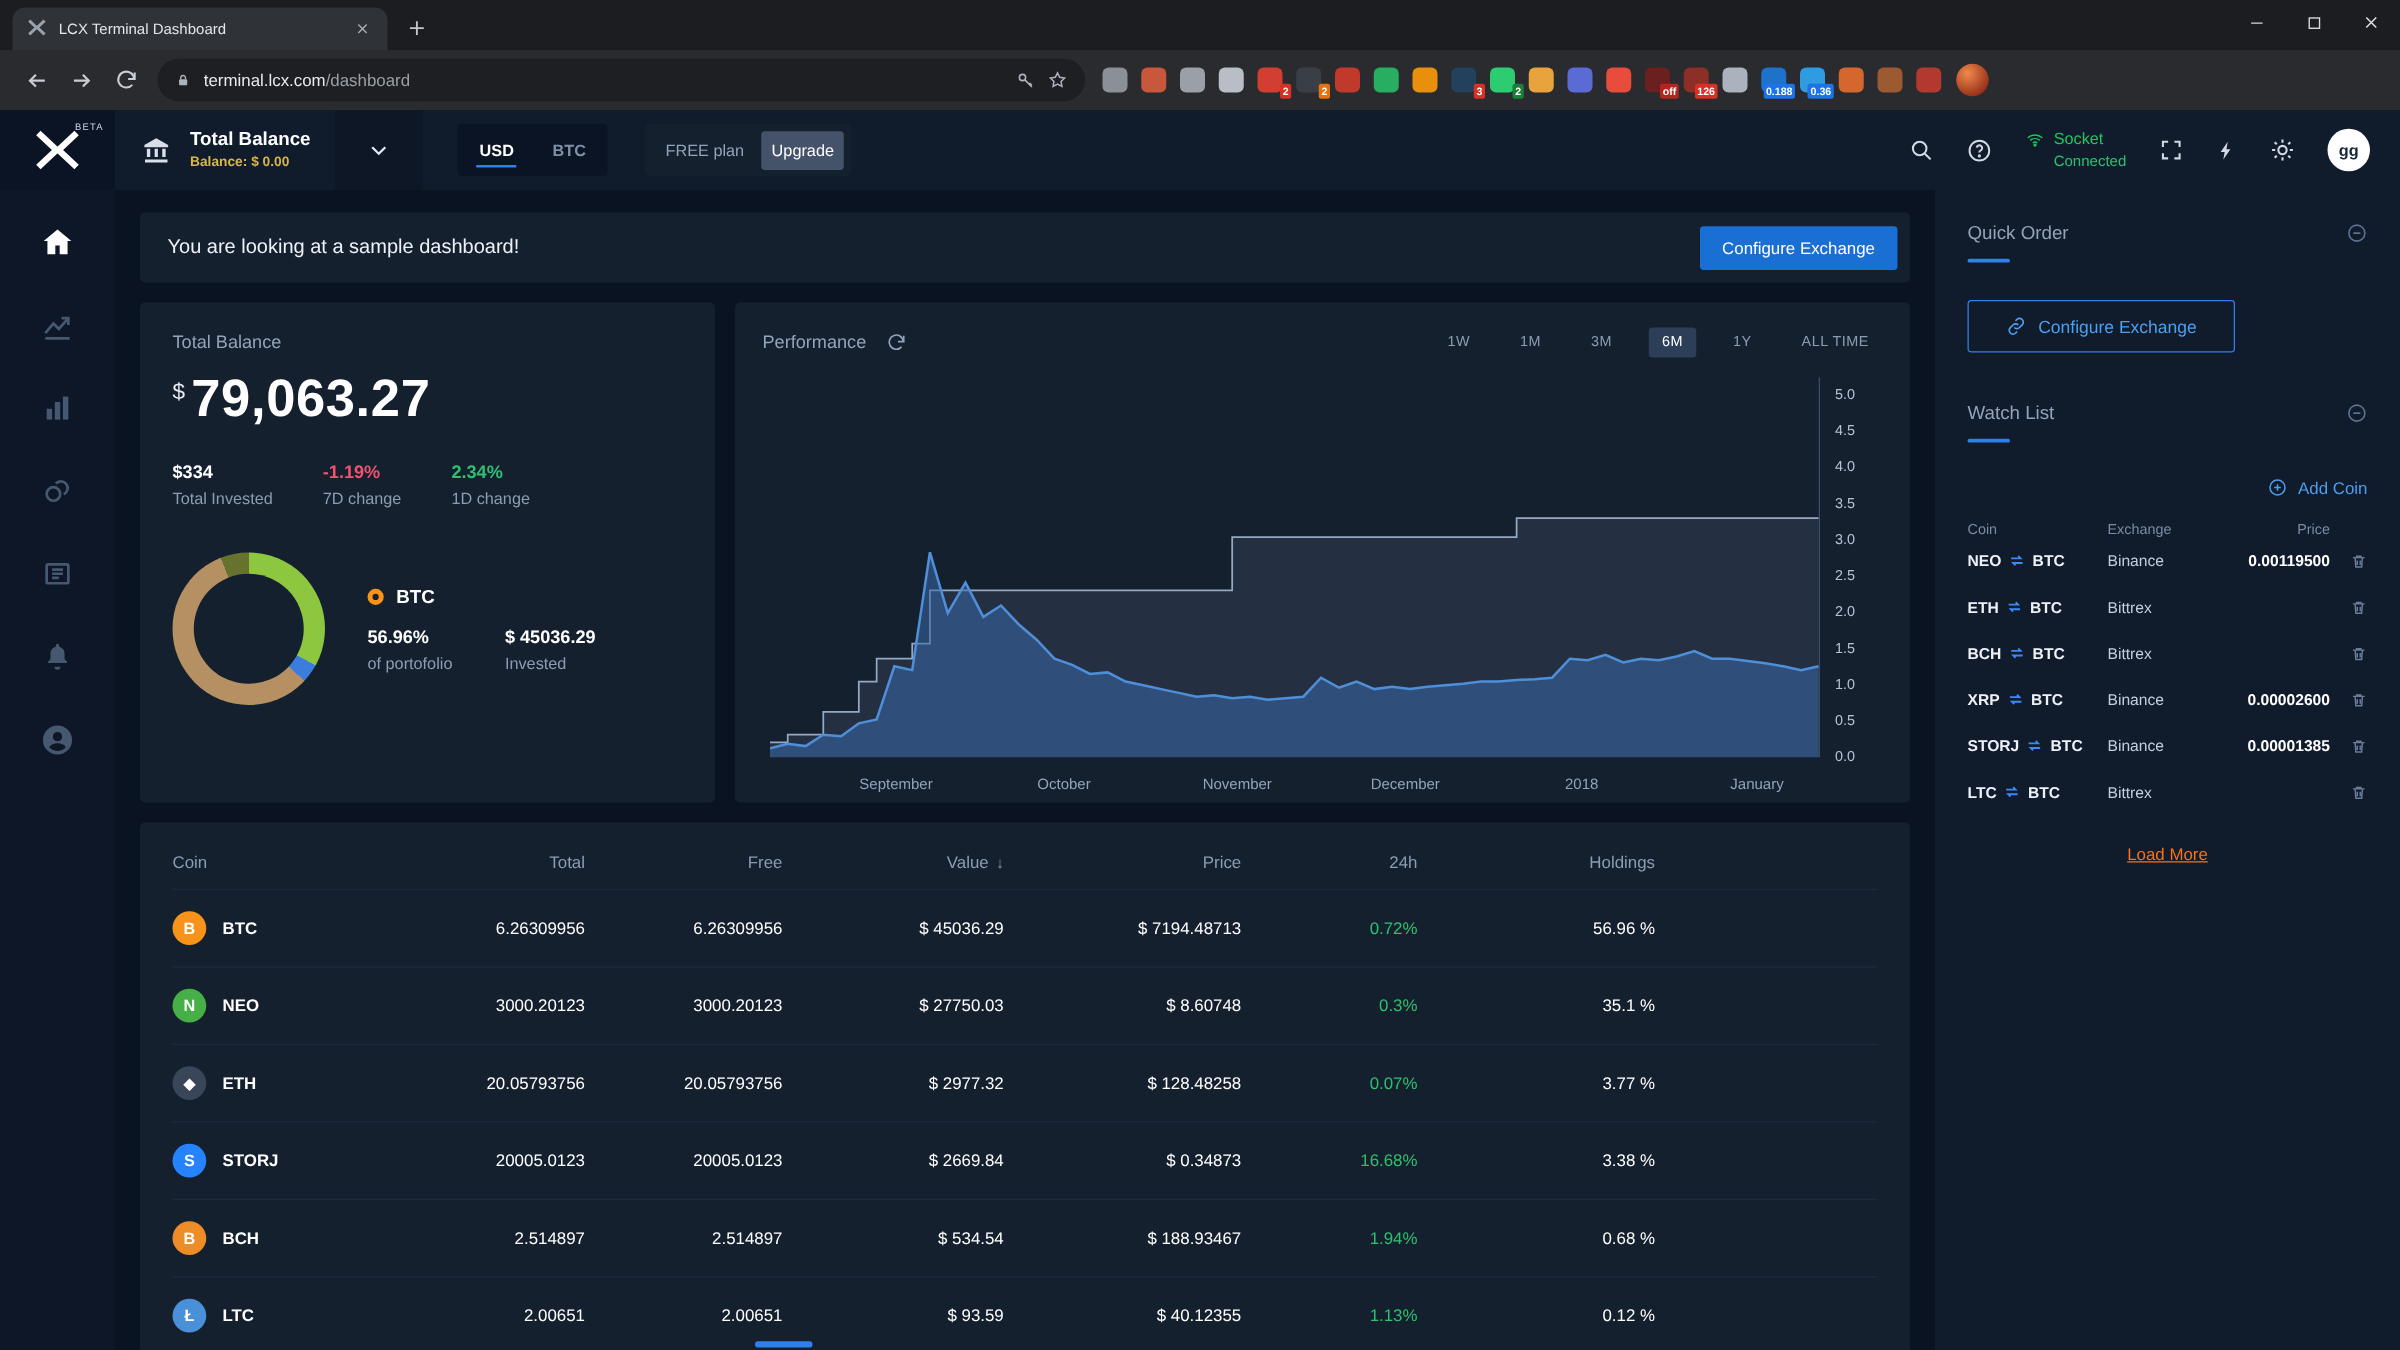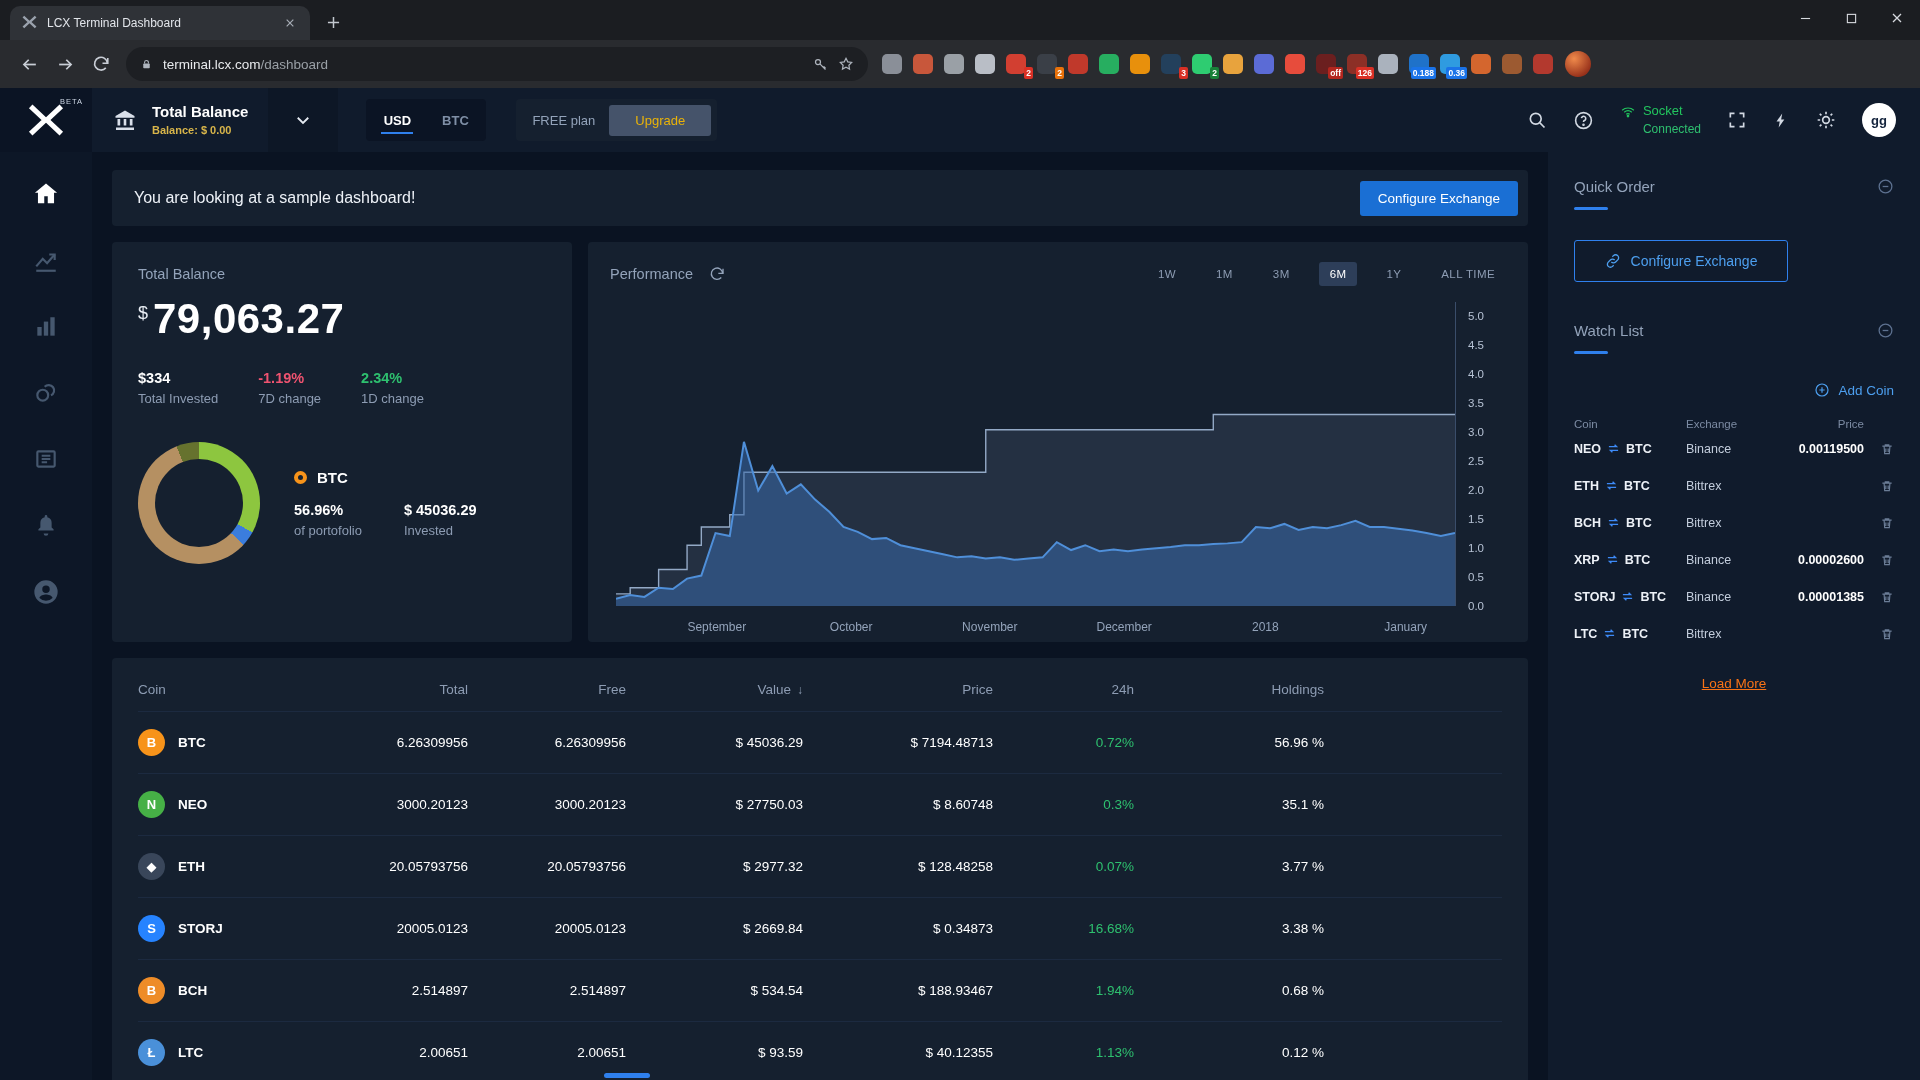--- a/index.html
+++ b/index.html
@@ -36,21 +36,21 @@
   .tb-block{margin-left:14px;line-height:1.25;}
   .tb-title{font-size:15px;font-weight:bold;}
   .tb-sub{font-size:11px;color:#d8b54a;font-weight:bold;margin-top:2px;}
   .chev-box{width:70px;height:100%;margin-left:20px;background:#0d1726;display:flex;align-items:center;justify-content:center;color:#e6ebf2;}
   .cur-toggle{margin-left:28px;height:42px;background:#0b1424;border-radius:4px;display:flex;padding:0 2px;}
   .cur-item{width:58px;display:flex;align-items:center;justify-content:center;font-size:13px;font-weight:bold;color:#7f8fa6;position:relative;}
   .cur-item.active{color:#fff;}
   .cur-item.active::after{content:"";position:absolute;left:13px;right:13px;bottom:7px;height:2px;background:#2f80ed;}
   .plan-box{margin-left:30px;height:42px;background:#15202f;border-radius:4px;display:flex;align-items:center;gap:14px;padding:0 6px 0 16px;}
   .plan-label{font-size:13px;color:#93a3ba;}
-  .upgrade-btn{background:#45536a;color:#eab308;font-size:13px;padding:8px 26px;border-radius:3px;border:none;}
+  .upgrade-btn{background:#45536a;color:#ffffff;font-size:13px;padding:8px 8px;border-radius:3px;border:none;}
   .header-right{margin-left:auto;display:flex;align-items:center;gap:26px;padding-right:24px;}
   .hicon{color:#d2d9e3;display:flex;}
   .socket{display:flex;flex-direction:column;line-height:1.25;}
   .socket-top{display:flex;align-items:center;gap:7px;font-size:13px;color:#22c55e;}
   .socket-status{font-size:12px;color:#2ec06f;margin-left:23px;margin-top:2px;}
   .avatar{width:34px;height:34px;border-radius:50%;background:#fff;color:#13233c;display:flex;align-items:center;justify-content:center;font-size:13px;font-weight:bold;}
 
   
   .app-body{display:flex;height:928px;}
   .sidebar{width:92px;background:#0d1727;display:flex;flex-direction:column;align-items:center;padding-top:28px;gap:40px;flex:0 0 auto;}

